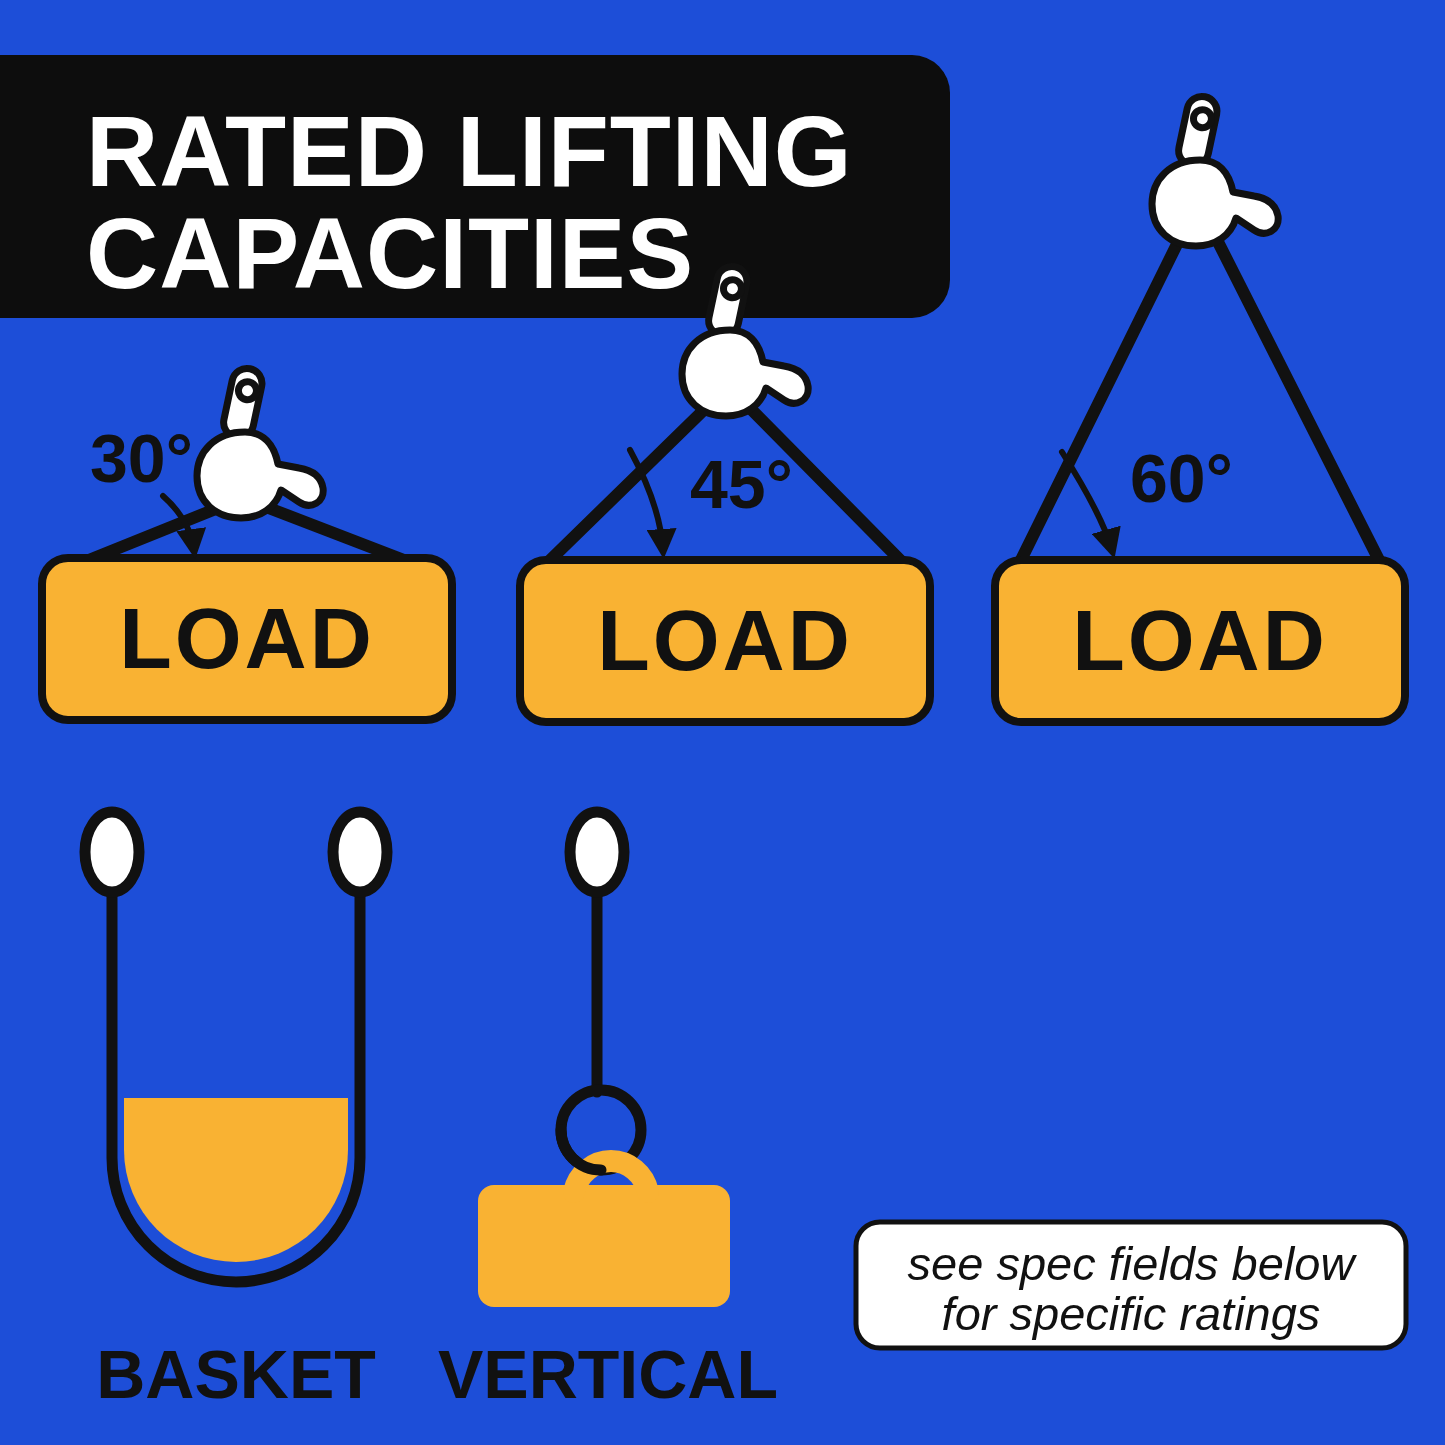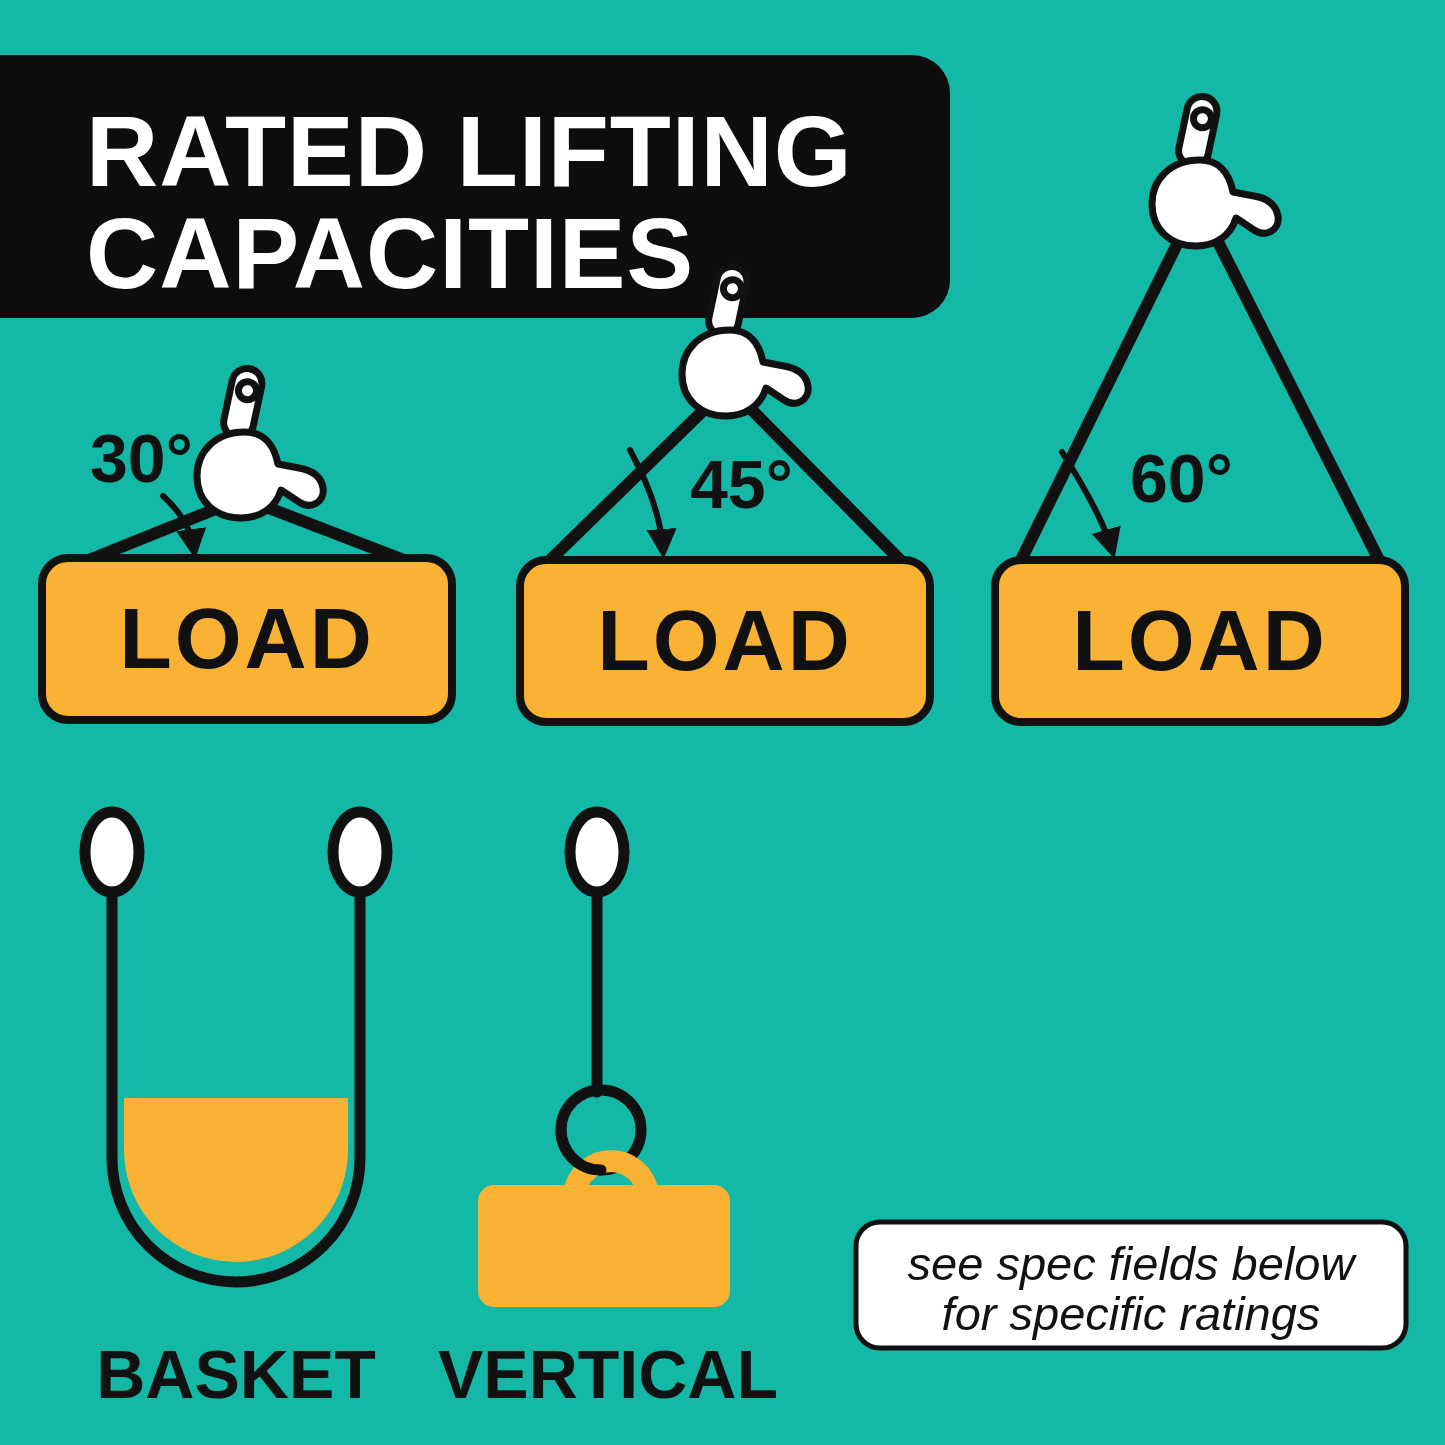--- a/index.html
+++ b/index.html
@@ -1,16 +1,16 @@
 <!DOCTYPE html>
 <html><head>
 <meta charset="utf-8">
 <style>
   html,body{margin:0;padding:0;background:#ffffff;}
-  .canvas{position:relative;width:1445px;height:1445px;background:#14b8a6;overflow:hidden;}
+  .canvas{position:relative;width:1445px;height:1445px;background:#1d4ed8;overflow:hidden;}
   svg{display:block;}
   text{font-family:"Liberation Sans", sans-serif;}
   .title-text{font-size:100px;font-weight:700;fill:#ffffff;letter-spacing:1px;}
   .load-text{font-size:86px;font-weight:700;fill:#111111;text-anchor:middle;letter-spacing:3px;}
   .angle-text{font-size:68px;font-weight:700;fill:#111111;}
   .hitch-text{font-size:68px;font-weight:700;fill:#111111;text-anchor:middle;}
   .note-text{font-size:47px;font-style:italic;fill:#111111;text-anchor:middle;}
   .banner{fill:#0d0d0d;}
   .loadbox{fill:#F9B233;stroke:#111111;stroke-width:8;}
   .yellow-fill{fill:#F9B233;}

